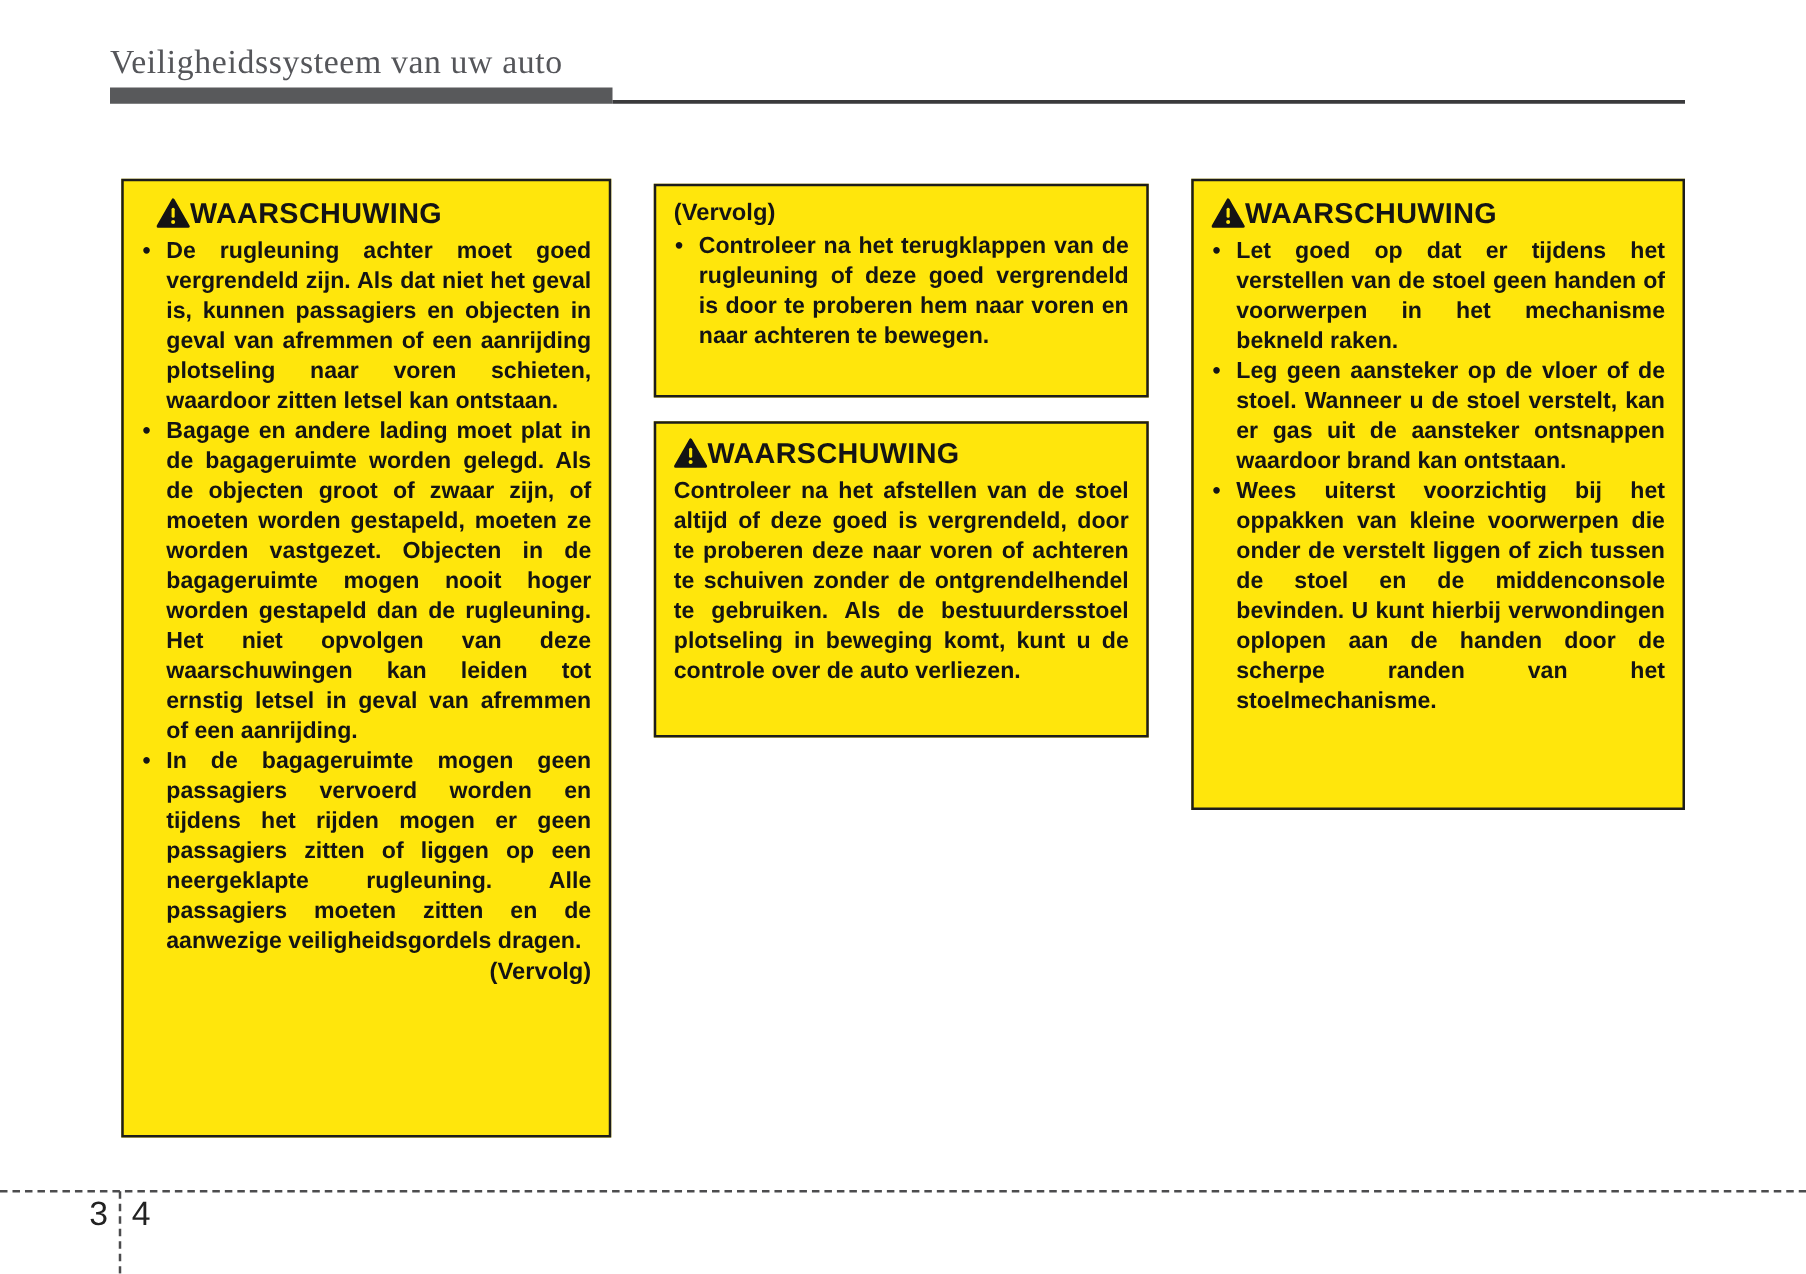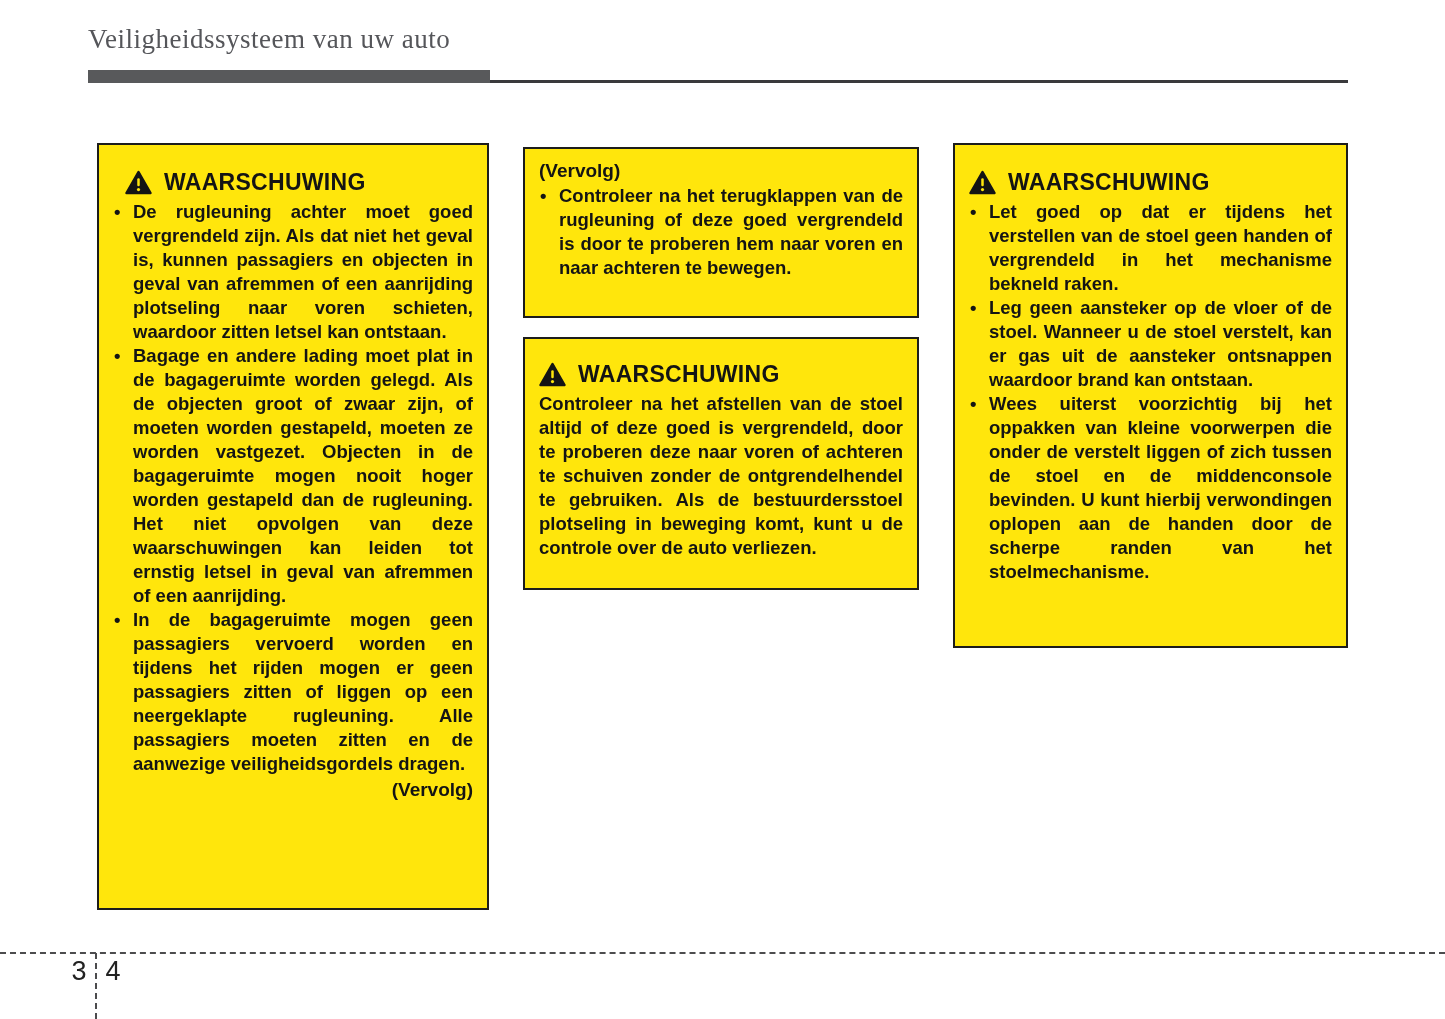--- a/index.html
+++ b/index.html
@@ -9,21 +9,21 @@
     height: 1019px;
     background: #ffffff;
     overflow: hidden;
     font-family: "Liberation Sans", sans-serif;
   }
 
   
   .page-title {
     position: absolute;
     left: 88px;
-    top: 24px;
+    top: 34px;
     font-family: "Liberation Serif", "DejaVu Serif", serif;
     font-size: 27px;
     font-weight: normal;
     color: #55565a;
     letter-spacing: 0.5px;
     white-space: nowrap;
   }
   .header-bar {
     position: absolute;
     left: 88px;
@@ -53,24 +53,24 @@
     overflow: hidden;
   }
   #box-rear-seatback { left: 97px;  top: 143px; width: 392px; height: 767px; }
   #box-continuation  { left: 523px; top: 147px; width: 396px; height: 171px; }
   #box-seat-adjust   { left: 523px; top: 337px; width: 396px; height: 253px; padding-top: 8px; }
   #box-seat-mech     { left: 953px; top: 143px; width: 395px; height: 505px; }
 
   .warn-heading {
     display: flex;
     align-items: center;
-    gap: 12px;
+    gap: 0;
     font-size: 23px;
     line-height: 30px;
-    margin: 12px 0 3px 0;
+    margin: 0 0 3px 0;
     letter-spacing: 0.3px;
     white-space: nowrap;
   }
   #box-rear-seatback .warn-heading { margin-left: 12px; }
   .warn-icon { flex: 0 0 auto; display: inline-flex; }
   .warn-subheading {
     font-size: 21px;
     line-height: 26px;
     margin: 0 0 4px 42px;
     white-space: nowrap;
@@ -194,21 +194,21 @@
         <svg width="27" height="25" viewBox="0 0 27 25">
           <path d="M13.5 2 L25.5 23 L1.5 23 Z" fill="#141414" stroke="#141414" stroke-width="2.5" stroke-linejoin="round"></path>
           <rect x="12.25" y="8.2" width="2.5" height="8" rx="1.2" fill="#ffe60c"></rect>
           <circle cx="13.5" cy="19.6" r="1.6" fill="#ffe60c"></circle>
         </svg>
       </span>
       <span>WAARSCHUWING</span>
     </div>
     <div class="bullet-item">
       <span class="bullet-marker">•</span>
-      <span>Let goed op dat er tijdens het verstellen van de stoel geen handen of vergrendeld in het mechanisme bekneld raken.</span>
+      <span>Let goed op dat er tijdens het verstellen van de stoel geen handen of voorwerpen in het mechanisme bekneld raken.</span>
     </div>
     <div class="bullet-item">
       <span class="bullet-marker">•</span>
       <span>Leg geen aansteker op de vloer of de stoel. Wanneer u de stoel verstelt, kan er gas uit de aansteker ontsnappen waardoor brand kan ontstaan.</span>
     </div>
     <div class="bullet-item">
       <span class="bullet-marker">•</span>
       <span>Wees uiterst voorzichtig bij het oppakken van kleine voorwerpen die onder de verstelt liggen of zich tussen de stoel en de middenconsole bevinden. U kunt hierbij verwondingen oplopen aan de handen door de scherpe randen van het stoelmechanisme.</span>
     </div>
   </div>

